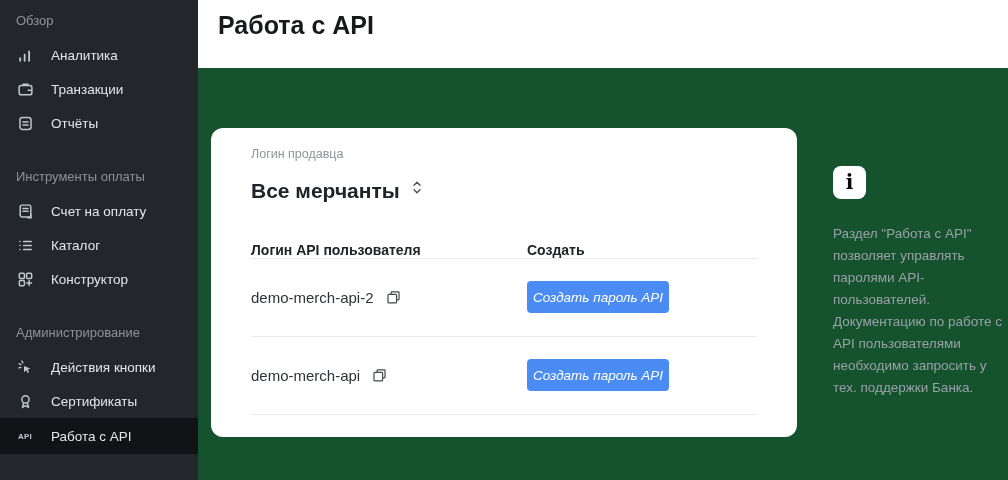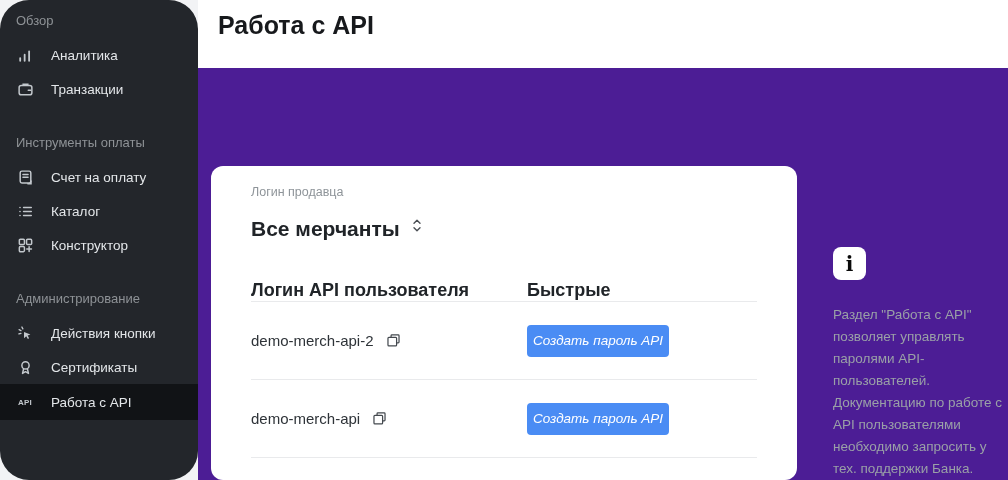--- a/index.html
+++ b/index.html
@@ -1,41 +1,41 @@
 <!DOCTYPE html>
 <html><head>
 <meta charset="utf-8">
 <style>
   * { margin:0; padding:0; box-sizing:border-box; }
   html,body { width:1008px; height:480px; }
   body { font-family:"Liberation Sans", sans-serif; display:flex; background:#f2f3f5; overflow:hidden; }
 
   
-  .sidebar { width:198px; min-width:198px; height:480px; background:#23262b; padding-top:12px; overflow:hidden;border-radius:29px; }
+  .sidebar { width:198px; min-width:198px; height:480px; background:#23262b; padding-top:12px; overflow:hidden; }
   .nav-section + .nav-section { margin-top:28px; }
   .section-header { padding:0 16px; font-size:13px; color:#8e9296; height:18px; line-height:18px; margin-bottom:8px; }
   .nav-item { height:34px; display:flex; align-items:center; gap:17px; padding:0 16px; font-size:13.5px; color:#e3e6e9; cursor:pointer; }
   .nav-item.active { background:#111316; height:36px; }
   .icn { width:18px; min-width:18px; height:18px; display:flex; align-items:center; justify-content:center; color:#c2c7cc; }
   .icn svg { display:block; }
   .api-glyph { font-size:8px; font-weight:700; letter-spacing:.3px; color:#c2c7cc; font-family:Liberation Sans, sans-serif; }
 
   
   .main { flex:1; display:flex; flex-direction:column; min-width:0; }
   .main-header { height:68px; background:#ffffff; padding:11px 0 0 20px; }
   .page-title { font-size:25px; font-weight:700; color:#17191c; }
-  .content { flex:1; display:flex; align-items:flex-end; padding:16px 0 0 13px; background:#4c1d95; }
+  .content { flex:1; display:flex; align-items:center; padding:16px 0 0 13px; background:#14532d; }
 
   
   .card { width:586px; background:#ffffff; border-radius:12px; padding:19px 40px 22px 40px; }
   .select-label { font-size:12.5px; color:#8e9499; }
   .select-value-row { display:inline-flex; align-items:flex-start; gap:12px; margin-top:17px; cursor:pointer; }
   .select-value { font-size:21px; font-weight:700; color:#202428; line-height:26px; }
   .sort-icn { margin-top:1px; color:#4a4e53; }
-  .table-head { display:grid; grid-template-columns:276px 1fr; margin-top:38px; border-bottom:1px solid #e9eaec; font-size:18px; font-weight:700; color:#202428; }
+  .table-head { display:grid; grid-template-columns:276px 1fr; margin-top:38px; border-bottom:1px solid #e9eaec; font-size:14px; font-weight:700; color:#202428; }
   .trow { display:grid; grid-template-columns:276px 1fr; align-items:center; height:78px; border-bottom:1px solid #e9eaec; }
   .login-cell { display:flex; align-items:center; gap:12px; font-size:15px; color:#2e3338; }
   .copy-btn { color:#43484e; cursor:pointer; display:flex; background:none; border:none; padding:0; }
   .action-btn { width:142px; height:32px; background:#4a8cf4; border:none; border-radius:4px; color:#ffffff; font-size:13.5px; font-family:"Liberation Sans", sans-serif; cursor:pointer;font-style:italic; }
 
   
   .info-panel { width:172px; margin-left:36px; }
   .info-icon-box { width:33px; height:33px; background:#ffffff; border-radius:8px; display:flex; align-items:center; justify-content:center; }
   .info-i { font-family:"DejaVu Serif", serif; font-weight:700; font-size:20px; color:#0a0a0a; line-height:1; }
   .info-text { margin-top:24px; font-size:13.5px; line-height:22px; color:#9aa0a7; }
@@ -63,20 +63,30 @@
       <span class="icn">
         <svg width="17" height="17" viewBox="0 0 16 16" fill="none" stroke="currentColor" stroke-width="1.4">
           <rect x="2" y="4.2" width="12" height="8.8" rx="2"></rect>
           <path d="M5.8 4V3h4.4v1"></path>
             <path d="M10.6 8.6h2.2" stroke-linecap="round"></path>
         </svg>
       </span>
       <span>Транзакции</span>
     </div>
 
+    <div class="nav-item">
+      <span class="icn">
+        <svg width="17" height="17" viewBox="0 0 16 16" fill="none" stroke="currentColor" stroke-width="1.4" stroke-linecap="round">
+          <rect x="2.8" y="2.4" width="10.4" height="11.2" rx="2.4"></rect>
+          <path d="M5.6 6.6h4.8"></path>
+            <path d="M5.6 9.4h4.8"></path>
+        </svg>
+      </span>
+      <span>Отчёты</span>
+    </div>
   </div>
 
   <div class="nav-section">
     <div class="section-header">Инструменты оплаты</div>
 
     <div class="nav-item">
       <span class="icn">
         <svg width="17" height="17" viewBox="0 0 16 16" fill="none" stroke="currentColor" stroke-width="1.4" stroke-linecap="round">
           <rect x="3" y="2" width="10" height="11.2" rx="1.6"></rect>
           <path d="M5.6 5.2h4.8"></path>
@@ -168,21 +178,21 @@
             <svg width="10" height="17" viewBox="0 0 10 17" fill="none" stroke="currentColor" stroke-width="1.4" stroke-linecap="round" stroke-linejoin="round">
               <path d="M2 6.2l3-3 3 3"></path>
                 <path d="M2 10.8l3 3 3-3"></path>
             </svg>
           </span>
         </div>
       </div>
 
       <div class="table-head">
         <div>Логин API пользователя</div>
-        <div>Быстрые</div>
+        <div>Создать</div>
       </div>
 
       <div class="trow">
         <div class="login-cell">
           <span>demo-merch-api-2</span>
           <button class="copy-btn">
             <svg width="15" height="15" viewBox="0 0 16 16" fill="none" stroke="currentColor" stroke-width="1.3" stroke-linejoin="round">
               <path d="M5.4 4.6V3a.9.9 0 0 1 .9-.9H13a.9.9 0 0 1 .9.9v6.7a.9.9 0 0 1-.9.9h-1.7"></path>
               <rect x="2.1" y="4.6" width="9.2" height="9.2" rx="1"></rect>
             </svg>

